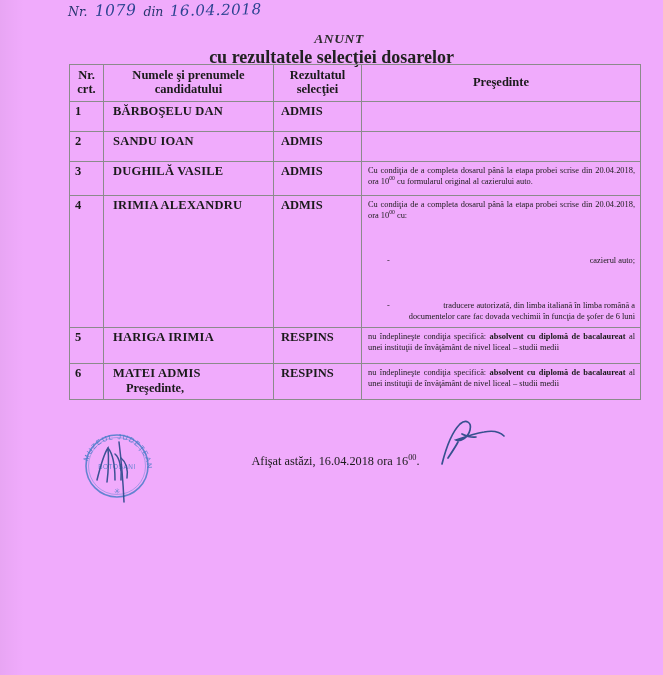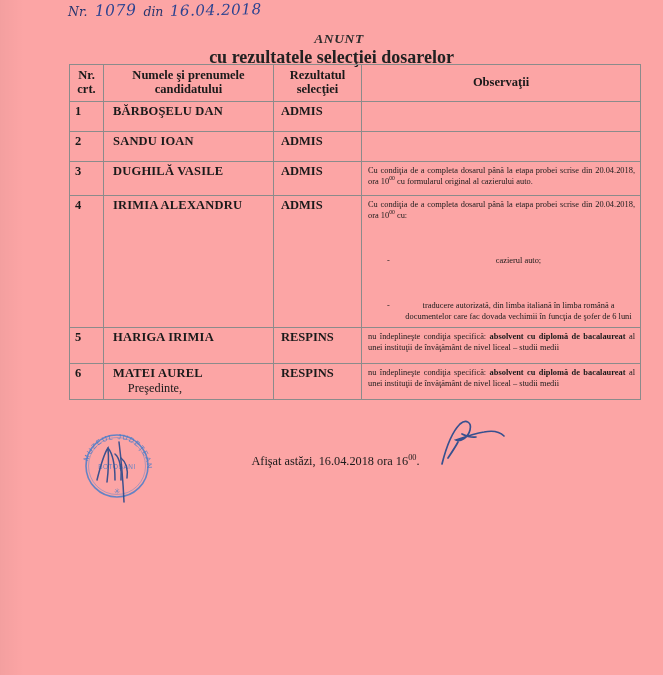--- a/index.html
+++ b/index.html
@@ -12,21 +12,21 @@
     height: 675px;
     position: relative;
     font-family: "Liberation Serif", "DejaVu Serif", serif;
     color: #1a1a1a;
     overflow: hidden;
   }
 
   .page {
     position: absolute;
     inset: 0;
-    background: #fca5a5;
+    background: #f0abfc;
   }
 
   
   .reg-line {
     position: absolute;
     left: 68px;
     top: 2px;
     display: flex;
     align-items: baseline;
     gap: 7px;
@@ -139,21 +139,21 @@
 
   .obs-list {
     list-style: none;
     margin: 2px 0 0 0;
     padding: 0 0 0 34px;
   }
   .obs-list li {
     position: relative;
     margin-bottom: 1px;
     line-height: 1.34;
-    text-align: center;
+    text-align: right;
     margin-top: 34px;
   }
   .obs-list li::before {
     content: "-";
     position: absolute;
     left: -15px;
     top: 0;
   }
 
   
@@ -166,21 +166,21 @@
     line-height: 1.42;
     text-align: justify;
     text-indent: 28px;
   }
 
   
   .sig-block {
     position: absolute;
     top: 381px;
     font-size: 12.3px;
-    font-weight: normal;
+    font-weight: bold;
     text-align: center;
     line-height: 1.3;
   }
   .sig-left  { left: 55px;  width: 200px; }
   .sig-right { left: 370px; width: 235px; }
 
   
   .stamp {
     position: absolute;
     left: 75px;
@@ -251,21 +251,21 @@
           <span>crt.</span>
         </th>
         <th>
           <span>Numele şi prenumele</span><br>
           <span>candidatului</span>
         </th>
         <th>
           <span>Rezultatul</span><br>
           <span>selecţiei</span>
         </th>
-        <th>Observaţii</th>
+        <th>Preşedinte</th>
       </tr>
     </thead>
     <tbody>
 
       <tr style="height:30px">
         <td class="cell-nr">1</td>
         <td class="cell-name">BĂRBOŞELU DAN</td>
         <td class="cell-res">ADMIS</td>
         <td class="cell-obs"></td>
       </tr>
@@ -298,21 +298,21 @@
 
       <tr style="height:36px">
         <td class="cell-nr">5</td>
         <td class="cell-name">HARIGA IRIMIA</td>
         <td class="cell-res">RESPINS</td>
         <td class="cell-obs"><span>nu îndeplineşte condiţia specifică: </span><b>absolvent cu diplomă de bacalaureat</b><span> al unei instituţii de învăţământ de nivel liceal – studii medii</span></td>
       </tr>
 
       <tr style="height:36px">
         <td class="cell-nr">6</td>
-        <td class="cell-name">MATEI AUREL</td>
+        <td class="cell-name">MATEI ADMIS</td>
         <td class="cell-res">RESPINS</td>
         <td class="cell-obs"><span>nu îndeplineşte condiţia specifică: </span><b>absolvent cu diplomă de bacalaureat</b><span> al unei instituţii de învăţământ de nivel liceal – studii medii</span></td>
       </tr>
 
     </tbody>
   </table>
 
 
   <div class="sig-block sig-left">
     <div>Preşedinte,</div>

